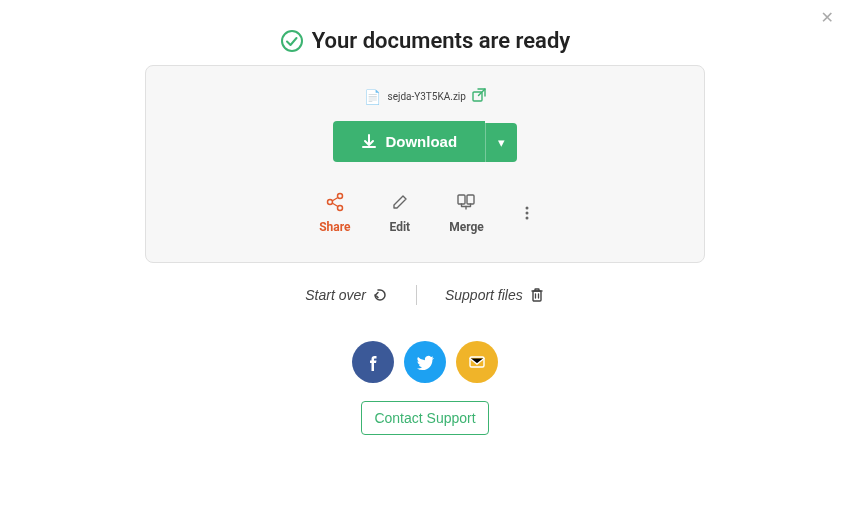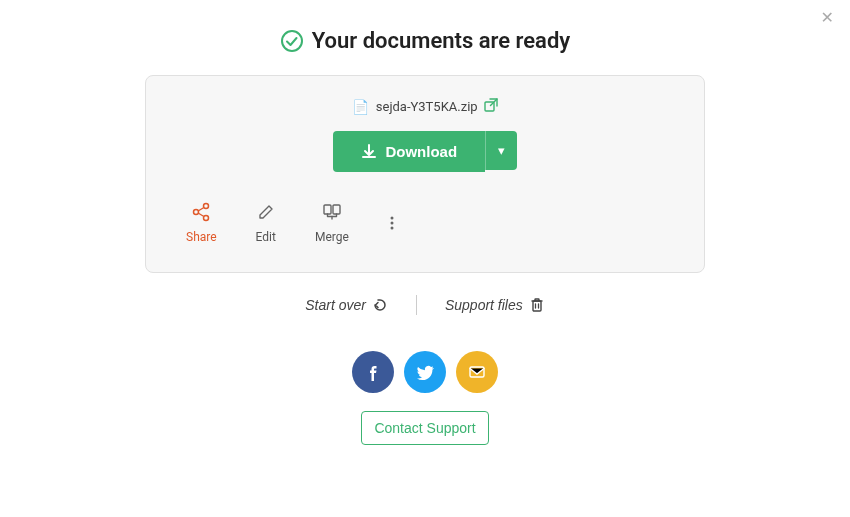--- a/index.html
+++ b/index.html
@@ -26,21 +26,21 @@
       cursor: pointer;
       color: #aaa;
       font-size: 16px;
       line-height: 1;
     }
 
     .title-row {
       display: flex;
       align-items: center;
       gap: 8px;
-      margin-bottom: 22px;
+      margin-bottom: 12px;
     }
 
     .check-icon {
       width: 24px;
       height: 24px;
     }
 
     .page-title {
       font-size: 22px;
       font-weight: 600;
@@ -66,33 +66,33 @@
       color: #555;
       font-size: 13px;
     }
 
     .file-icon {
       color: #666;
       font-size: 14px;
     }
 
     .filename {
-      font-size: 13px;
+      font-size: 10px;
       color: #444;
     }
 
     .external-link-icon {
       color: #3ea76f;
       font-size: 14px;
       cursor: pointer;
     }
 
     .download-row {
       display: flex;
-      align-items: flex-start;
+      align-items: flex-end;
       margin-bottom: 22px;
       border-radius: 17px;
     }
 
     .download-btn {
       background: #3cb371;
       color: #fff;
       border: none;
       border-radius: 4px 0 0 4px;
       padding: 12px 28px;
@@ -113,21 +113,22 @@
       padding: 12px 12px;
       font-size: 13px;
       cursor: pointer;
     }
 
     .tools-row {
       display: flex;
       align-items: center;
       gap: 7px;
       width: 100%;
-      justify-content: flex-start;
+      justify-content: center;
+      font-weight: bold;
     }
 
     .tool-item {
       display: flex;
       flex-direction: column;
       align-items: center;
       gap: 4px;
       padding: 8px 16px;
       cursor: pointer;
       border-radius: 6px;

